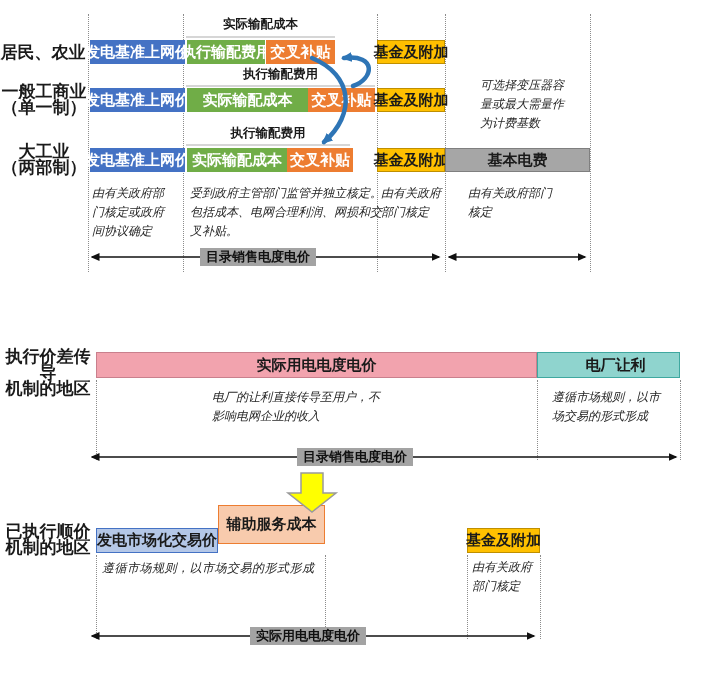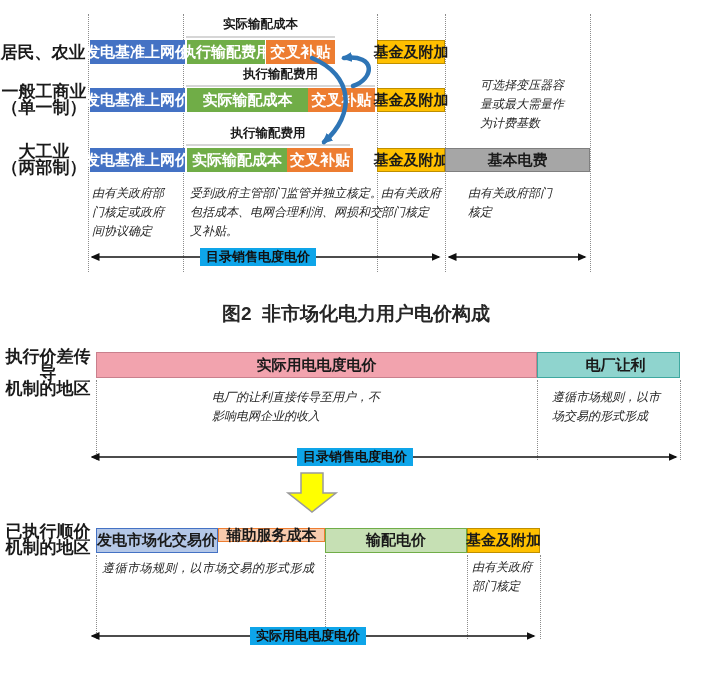--- a/index.html
+++ b/index.html
@@ -12,21 +12,21 @@
   .box.bordered{border:1.5px solid transparent;}
   .vline{position:absolute;width:0;border-left:1px dotted #8c8c8c;}
   .bracket{position:absolute;height:0;border-top:2px solid #d6d6d6;}
   .blabel{position:absolute;font-weight:bold;font-size:12.5px;color:#1a1a1a;text-align:center;
           white-space:nowrap;}
   .rowlabel{position:absolute;font-weight:bold;font-size:17px;line-height:16px;color:#1a1a1a;
             text-align:center;}
   .body-txt{position:absolute;font-family:"DejaVu Serif","Liberation Serif",serif;
             font-style:italic;font-size:12px;line-height:19px;color:#262626;text-align:left;}
   .body-txt.center{text-align:left;}
-  .alabel{position:absolute;transform:translate(-50%,-50%);background:#0ea5e9;padding:0 6px;
+  .alabel{position:absolute;transform:translate(-50%,-50%);background:#a3a3a3;padding:0 6px;
           font-weight:bold;font-size:13px;color:#111;white-space:nowrap;z-index:6;}
   .title{position:absolute;left:0;width:712px;text-align:center;font-weight:bold;font-size:19px;
          color:#262626;white-space:pre;}
   svg.overlay{position:absolute;left:0;top:0;z-index:5;pointer-events:none;}
 </style>
 </head>
 <body>
 
 <div id="root">
 
@@ -73,21 +73,20 @@
 
   <div class="body-txt" style="left:92px;top:184px;width:80px">由有关政府部门核定或政府间协议确定</div>
   <div class="body-txt" style="left:190px;top:184px;width:196px">受到政府主管部门监管并独立核定。包括成本、电网合理利润、网损和交叉补贴。</div>
   <div class="body-txt" style="left:381px;top:184px;width:64px">由有关政府部门核定</div>
   <div class="body-txt" style="left:468px;top:184px;width:84px">由有关政府部门核定</div>
 
   <div class="body-txt" style="left:480px;top:76px;width:88px">可选择变压器容量或最大需量作为计费基数</div>
 
   <div class="alabel" style="left:258px;top:257px">目录销售电度电价</div>
 
-  <div class="title" style="top:301px">图2  非市场化电力用户电价构成</div>
 
   <div class="rowlabel" style="left:4px;top:349px;width:88px">
     <div>执行价差传导</div>
     <div>机制的地区</div>
   </div>
 
   <div class="box dark bordered" style="left: 96px; top: 352px; width: 441px; height: 26px; border-color: rgb(201, 128, 141); background-color: rgb(242, 163, 174);">实际用电电度电价</div>
   <div class="box dark bordered" style="left: 537px; top: 352px; width: 143px; height: 26px; border-color: rgb(63, 168, 160); background-color: rgb(143, 212, 206); padding-left: 14px;">电厂让利</div>
 
   <div class="vline" style="left:96px;top:380px;height:80px"></div>
@@ -98,22 +97,21 @@
   <div class="body-txt center" style="left:552px;top:388px;width:114px">遵循市场规则，以市场交易的形式形成</div>
 
   <div class="alabel" style="left:355px;top:457px">目录销售电度电价</div>
 
   <div class="rowlabel" style="left:4px;top:524px;width:88px">
     <div>已执行顺价</div>
     <div>机制的地区</div>
   </div>
 
   <div class="box dark bordered" style="left: 96px; top: 528px; width: 122px; height: 25px; border-color: rgb(68, 114, 196); background-color: rgb(180, 199, 231);">发电市场化交易价</div>
-  <div class="box dark bordered" style="left: 218px; top: 528px; width: 107px; height: 14px; border-color: rgb(237, 125, 49); background-color: rgb(248, 203, 173);">辅助服务成本</div>
-  <div class="box dark bordered" style="left: 325px; top: 528px; width: 142px; height: 25px; border-color: rgb(112, 173, 71); background-color: rgb(198, 224, 180);">输配电价</div>
+  <div class="box dark bordered" style="left: 218px; top: 505px; width: 107px; height: 39px; border-color: rgb(237, 125, 49); background-color: rgb(248, 203, 173);">辅助服务成本</div>
   <div class="box dark bordered" style="left: 467px; top: 528px; width: 73px; height: 25px; border-color: rgb(191, 143, 0); background-color: rgb(255, 192, 0);">基金及附加</div>
 
   <div class="vline" style="left:96px;top:555px;height:84px"></div>
   <div class="vline" style="left:325px;top:555px;height:84px"></div>
   <div class="vline" style="left:467px;top:555px;height:84px"></div>
   <div class="vline" style="left:540px;top:555px;height:84px"></div>
 
   <div class="body-txt" style="left:102px;top:559px;width:220px;letter-spacing:0.5px">遵循市场规则，以市场交易的形式形成</div>
   <div class="body-txt" style="left:472px;top:558px;width:64px">由有关政府部门核定</div>
 

